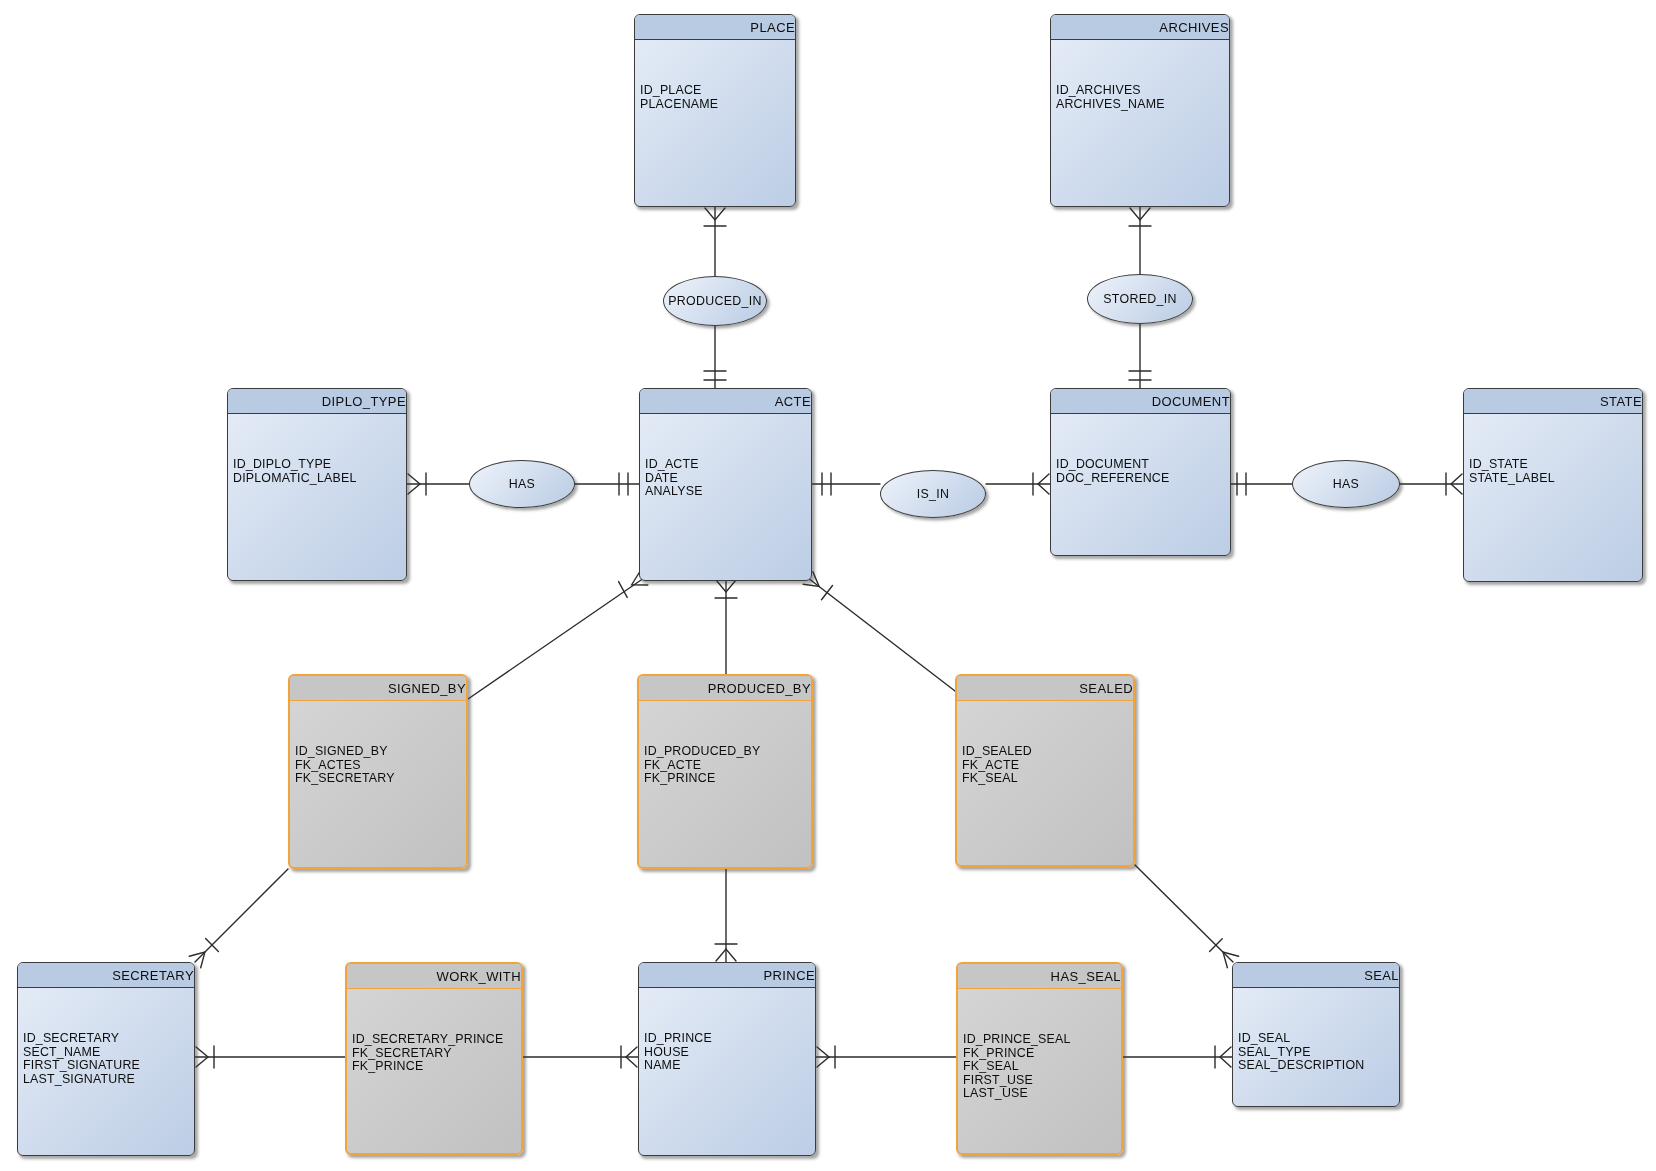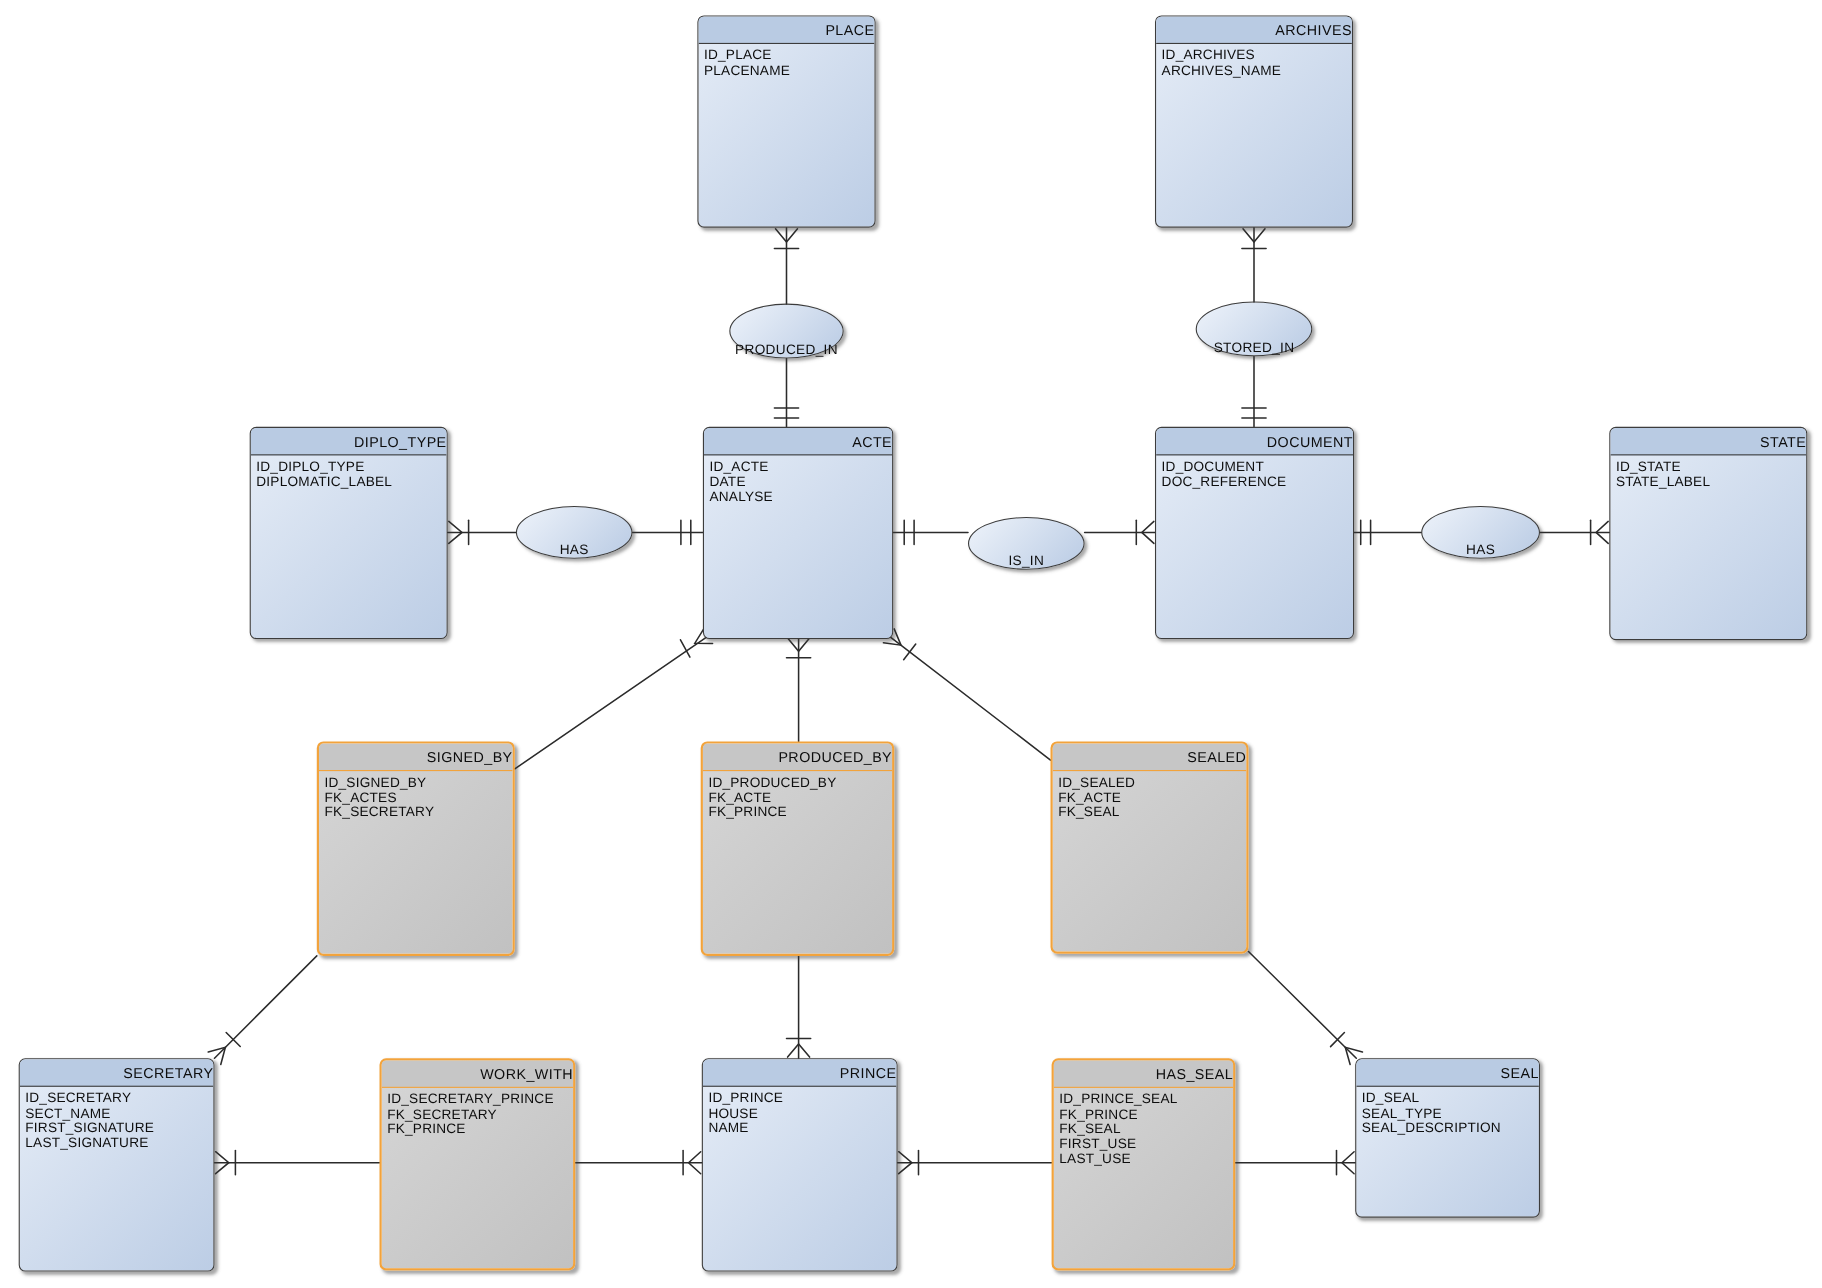--- a/index.html
+++ b/index.html
@@ -34,28 +34,28 @@
   .assoc .node-title{
     background:var(--assoc_header,#c6c6c6);
     border-bottom:1.6px solid var(--assoc_border,#f2a33c);
   }
   .node-title{
     height:24px;line-height:25px;text-align:right;
     font-size:13px;letter-spacing:0.4px;
   }
   .node-fields{
     padding:4px 5px;font-size:12.4px;line-height:13.5px;
-    letter-spacing:0.2px;white-space:pre-line;
+    letter-spacing:0.2px;white-space:pre-line;margin-top:40px;
   }
   .ellipse{
     position:absolute;z-index:1;border-radius:50%;
     border:1.5px solid var(--entity_border,#3c3c3c);
     background:linear-gradient(135deg,var(--entity_body_light,#e6edf7) 15%,var(--entity_body_dark,#bccde5) 95%);
     box-shadow:2.5px 2.5px 3px rgba(60,60,60,0.45);
-    display:flex;align-items:flex-end;justify-content:center;
+    display:flex;align-items:center;justify-content:center;
     font-size:12.4px;letter-spacing:0.3px;
     box-sizing:border-box;
   }
 </style>
 </head>
 <body>
 
 <div id="canvas">
 
   <svg id="wires" width="1656" height="1171" viewBox="0 0 1656 1171">
@@ -170,21 +170,21 @@
     <div class="node-title">DIPLO_TYPE</div>
     <div class="node-fields">ID_DIPLO_TYPE
 DIPLOMATIC_LABEL</div>
   </div>
   <div class="node entity" style="left:639px;top:388px;width:173px;height:193px">
     <div class="node-title">ACTE</div>
     <div class="node-fields">ID_ACTE
 DATE
 ANALYSE</div>
   </div>
-  <div class="node entity" style="left:1050px;top:388px;width:181px;height:193px">
+  <div class="node entity" style="left:1050px;top:388px;width:181px;height:168px">
     <div class="node-title">DOCUMENT</div>
     <div class="node-fields">ID_DOCUMENT
 DOC_REFERENCE</div>
   </div>
   <div class="node entity" style="left:1463px;top:388px;width:180px;height:194px">
     <div class="node-title">STATE</div>
     <div class="node-fields">ID_STATE
 STATE_LABEL</div>
   </div>
   <div class="node entity" style="left:17px;top:962px;width:178px;height:194px">

